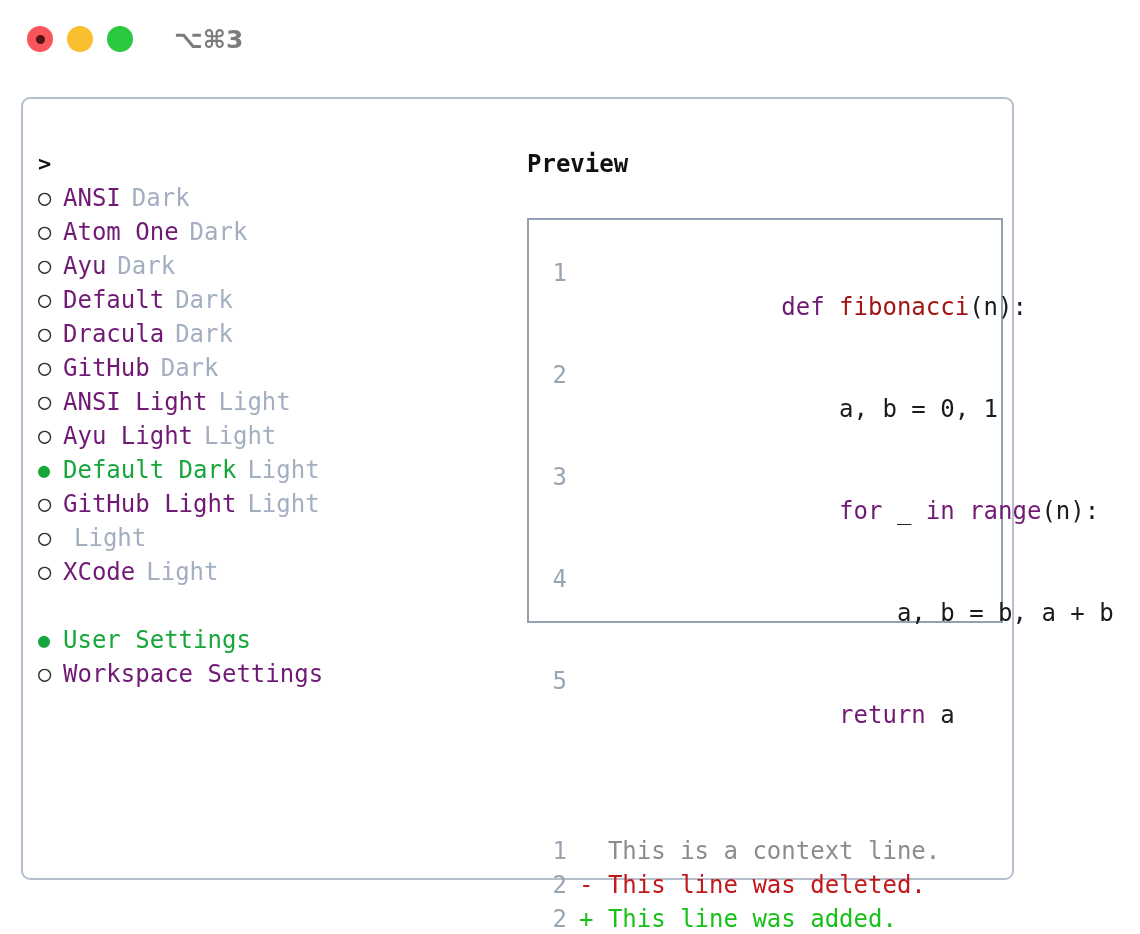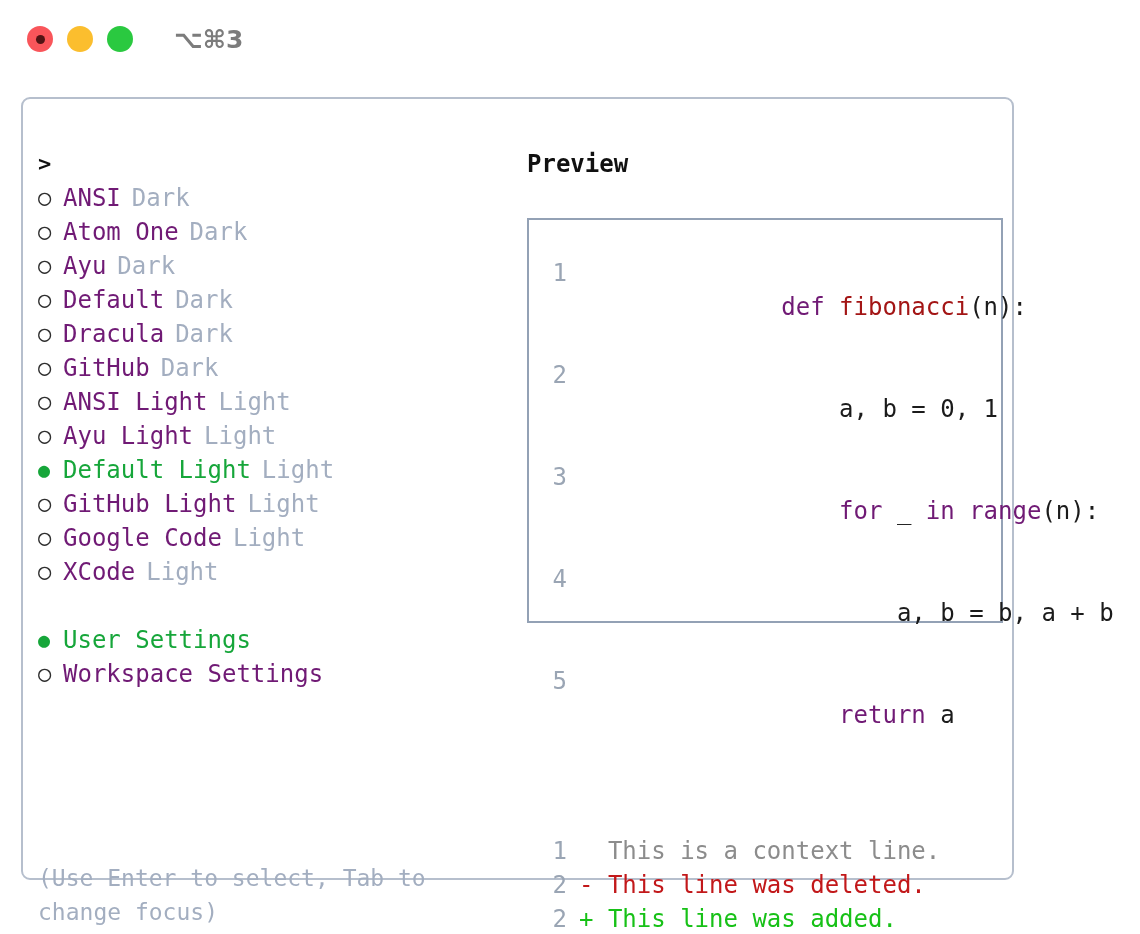--- a/index.html
+++ b/index.html
@@ -252,52 +252,50 @@
           <span class="row-title">ANSI Light</span>
           <span class="row-tag">Light</span>
         </div>
         <div class="row">
           <span class="marker">○</span>
           <span class="row-title">Ayu Light</span>
           <span class="row-tag">Light</span>
         </div>
         <div class="row selected">
           <span class="marker sel">●</span>
-          <span class="row-title">Default Light</span>
+          <span class="row-title">Default Dark</span>
           <span class="row-tag">Light</span>
         </div>
         <div class="row">
           <span class="marker">○</span>
           <span class="row-title">GitHub Light</span>
           <span class="row-tag">Light</span>
         </div>
         <div class="row">
           <span class="marker">○</span>
-          <span class="row-title">Google Code</span>
           <span class="row-tag">Light</span>
         </div>
         <div class="row">
           <span class="marker">○</span>
           <span class="row-title">XCode</span>
           <span class="row-tag">Light</span>
         </div>
 
         <div class="spacer-sm"></div>
 
         <div class="row selected">
           <span class="marker sel">●</span>
           <span class="row-title">User Settings</span>
         </div>
         <div class="row">
           <span class="marker">○</span>
           <span class="row-title">Workspace Settings</span>
         </div>
       </div>
 
-      <div class="hint">(Use Enter to select, Tab to change focus)</div>
 
       <div class="right-col">
         <div class="preview-label">Preview</div>
 
         <div class="preview-box">
 
           <div class="code-line">
             <span class="lineno">1</span>
             <span class="code-text">
               <span class="kw">def</span><span class="pun"> </span><span class="fn">fibonacci</span><span class="pun">(n):</span>

